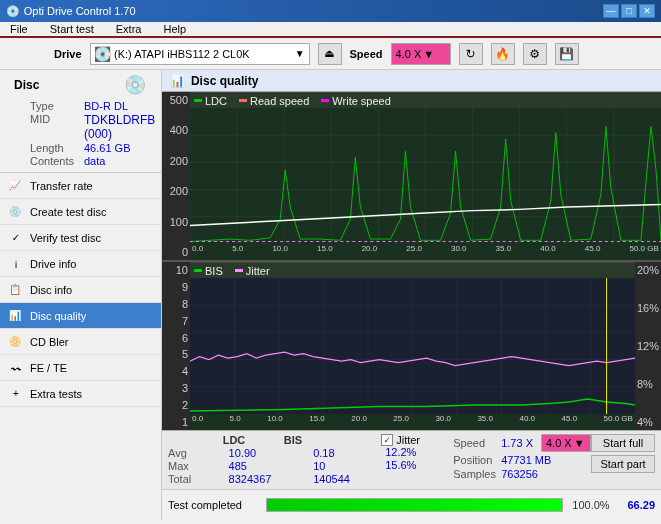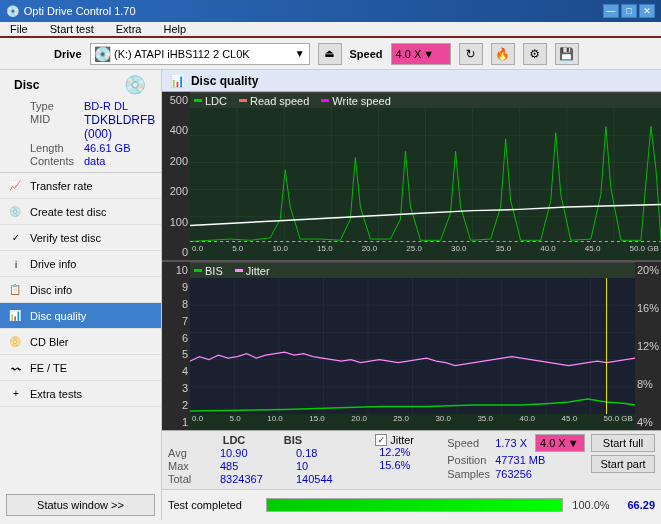--- a/index.html
+++ b/index.html
@@ -203,41 +203,42 @@
       background: #e8e8e8;
       border-top: 1px solid #aaa;
       padding: 3px 6px;
       display: flex;
       gap: 0;
     }
     .stats-row {
       display: flex;
       margin-bottom: 1px;
       gap: 4px;
+      justify-content: space-between;
     }
     .stats-label { color: #555; width: 36px; }
     .stats-val { color: #0000cc; font-weight: 400; width: 60px; margin-left: 12px; }
 
     
     .jitter-area {
       display: flex; align-items: center; gap: 3px; margin-left: 8px;
     }
     .checkbox-icon { width: 12px; height: 12px; border: 1px solid #888; background: white; display: flex; align-items: center; justify-content: center; font-size: 9px; color: #333; }
 
     
     .speed-pos-area {
       display: flex; flex-direction: column; gap: 2px; min-width: 120px;
     }
     .sp-row { display: flex; align-items: center; gap: 4px; }
     .sp-label { color: #555; width: 44px; }
     .sp-val { color: #0000cc; }
 
     
     .start-btns {
-      display: flex; flex-direction: column; gap: 3px; margin-left: 6px;
+      display: flex; flex-direction: column; gap: 3px; margin-left: 0;
     }
     .start-btn {
       background: #e0e0e0; border: 1px solid #aaa; padding: 2px 8px;
       cursor: pointer; font-size: 11px; min-width: 64px; text-align: center;
     }
 
     
     .progress-area {
       background: #f0f0f0;
       height: 26px;
@@ -368,21 +369,20 @@
       <div class="nav-item">
         <span class="nav-item-icon">〰</span>
         <span class="nav-item-label">FE / TE</span>
       </div>
       <div class="nav-item">
         <span class="nav-item-icon">+</span>
         <span class="nav-item-label">Extra tests</span>
       </div>
     </div>
 
-    <div class="status-btn">Status window &gt;&gt;</div>
   </div>
 
   <div class="content-area">
 
     <div class="dq-header">
       <span class="dq-icon">📊</span>
       <span class="dq-title">Disc quality</span>
     </div>
 
     <div class="charts-area">

